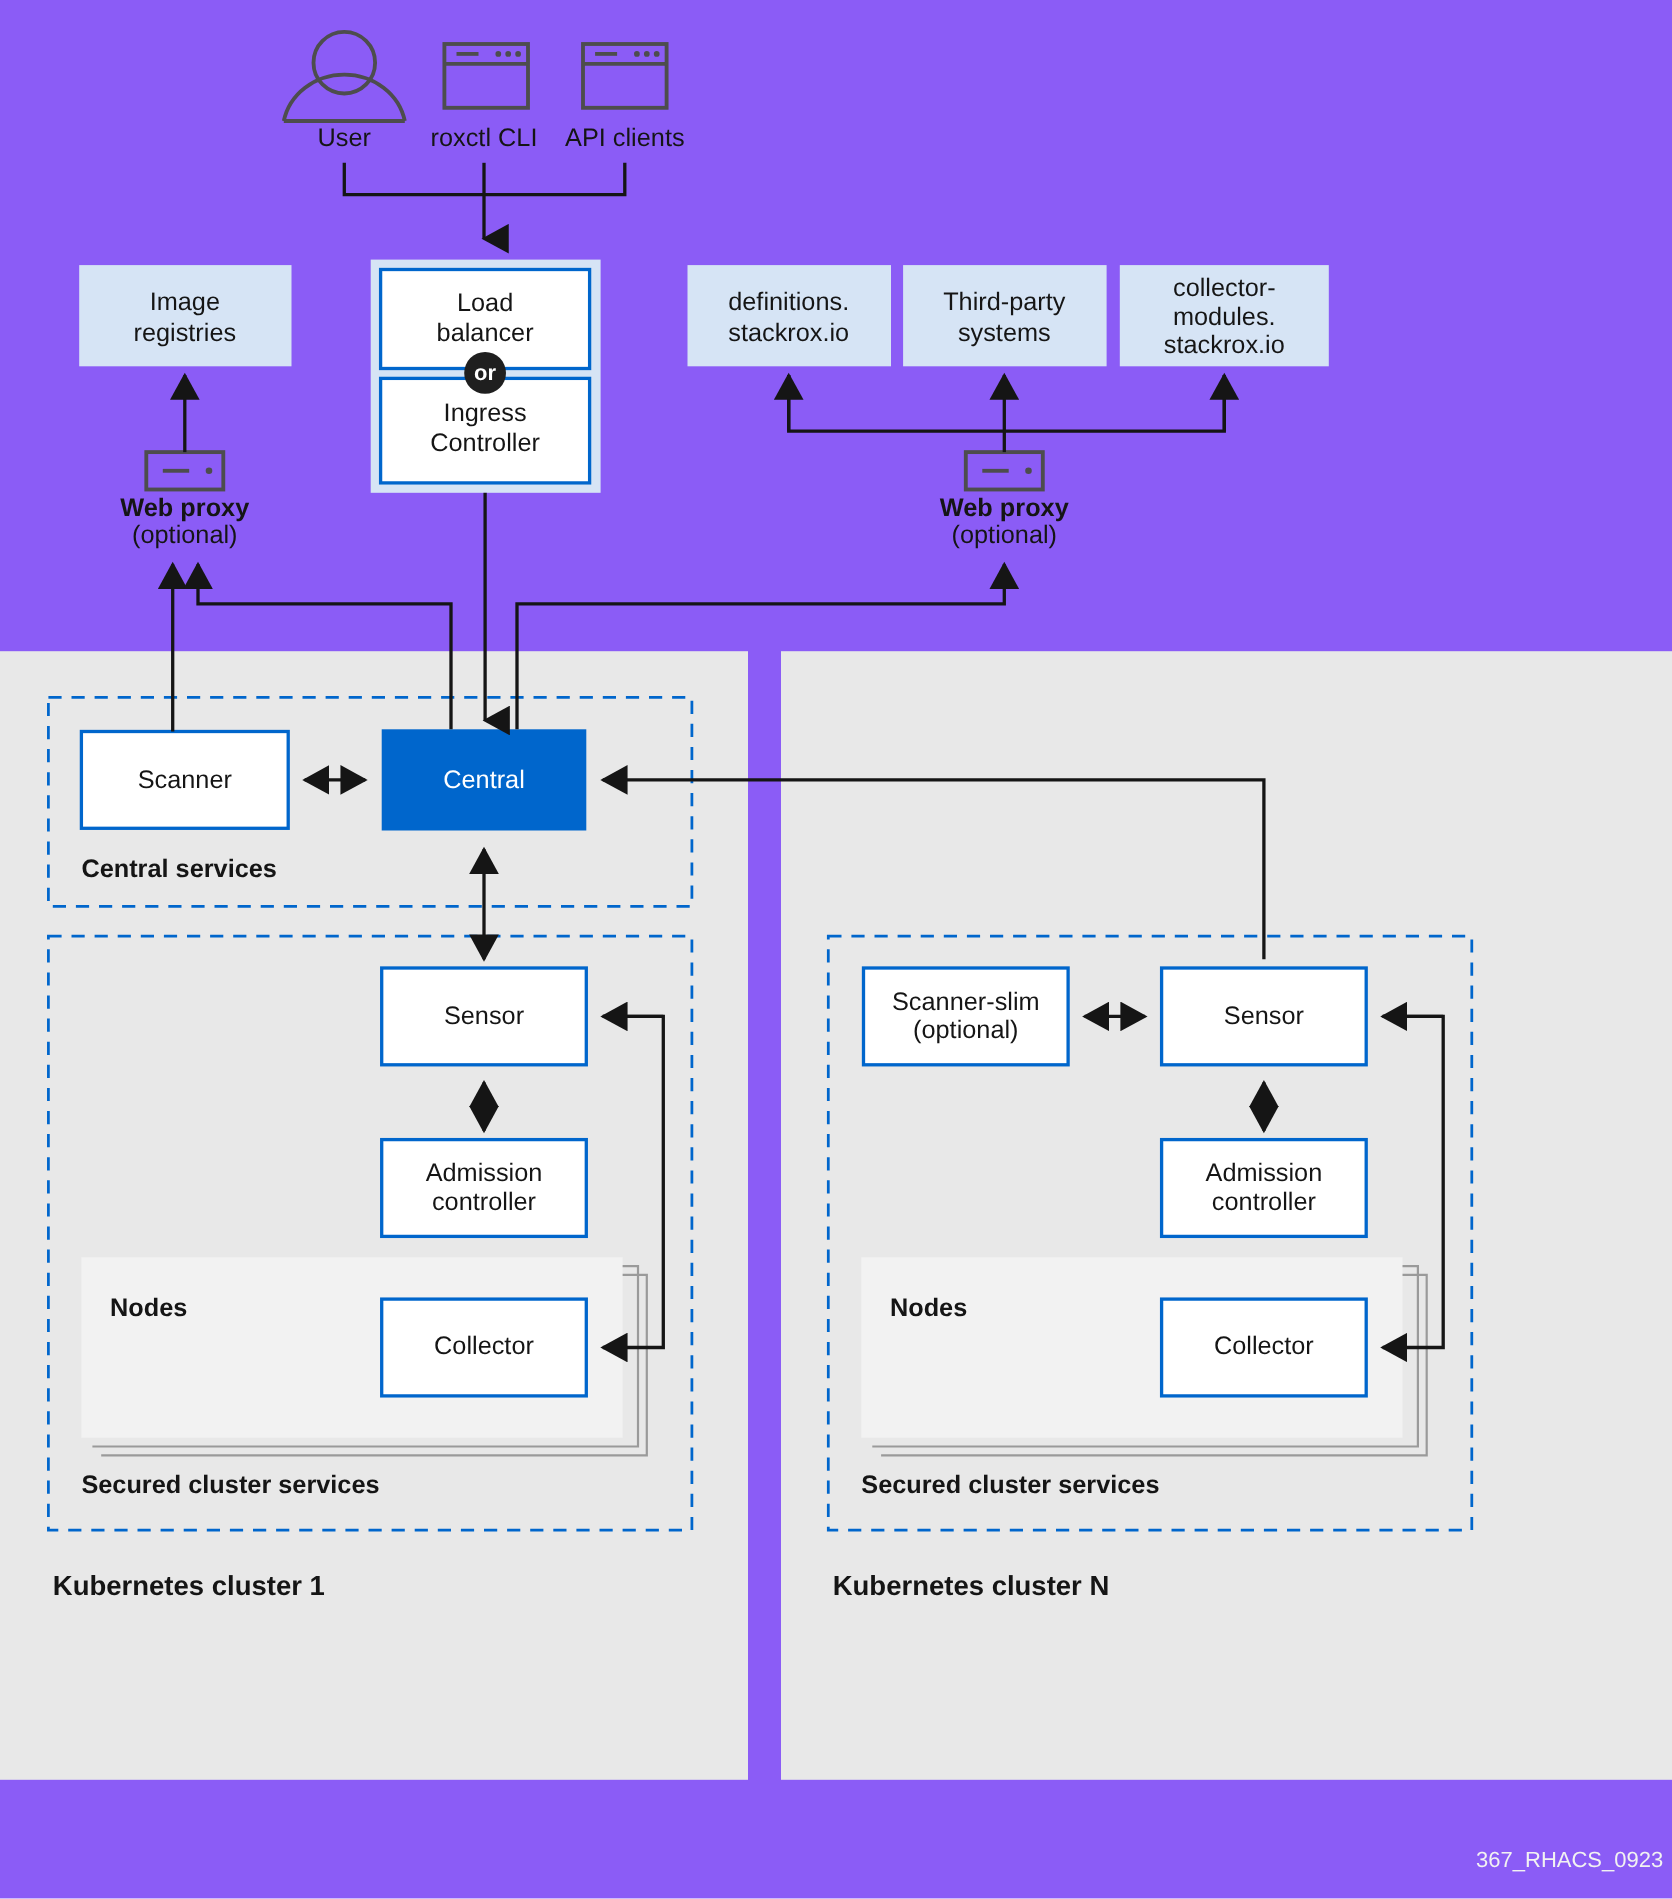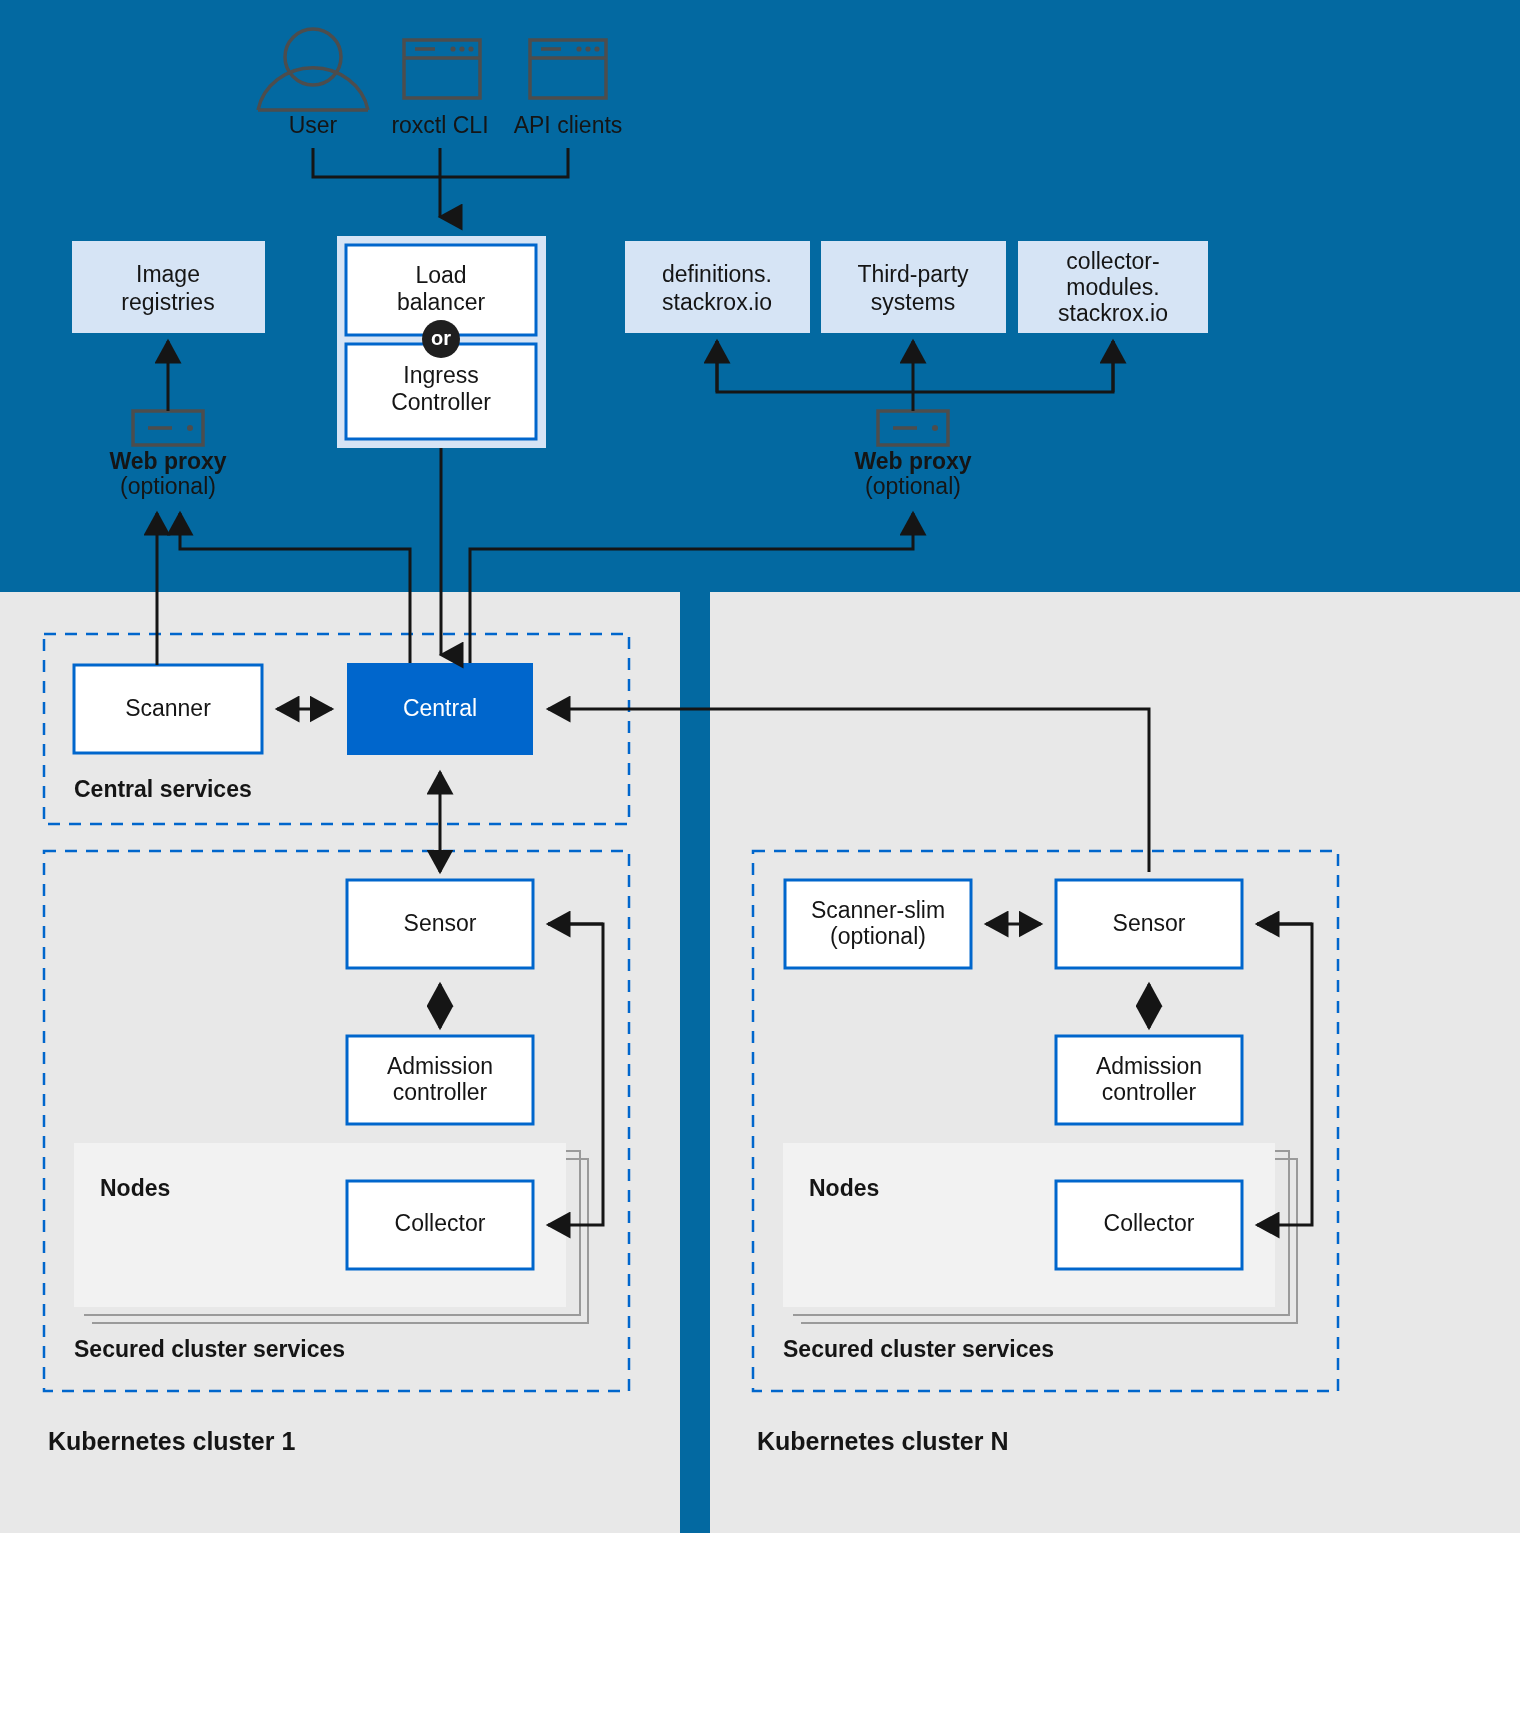--- a/index.html
+++ b/index.html
@@ -6,22 +6,22 @@
     margin: 0;
     padding: 0;
     background: #ffffff;
   }
   body {
     font-family: "Liberation Sans", sans-serif;
   }
   #stage {
     position: relative;
     width: 1520px;
-    height: 1533px;
-    background: #0369a1;
+    height: 1726px;
+    background: #8b5cf6;
     overflow: hidden;
   }
   svg.diagram {
     position: absolute;
     top: 0;
     left: 0;
     width: 1520px;
     height: 1726px;
   }
   .box-label {

